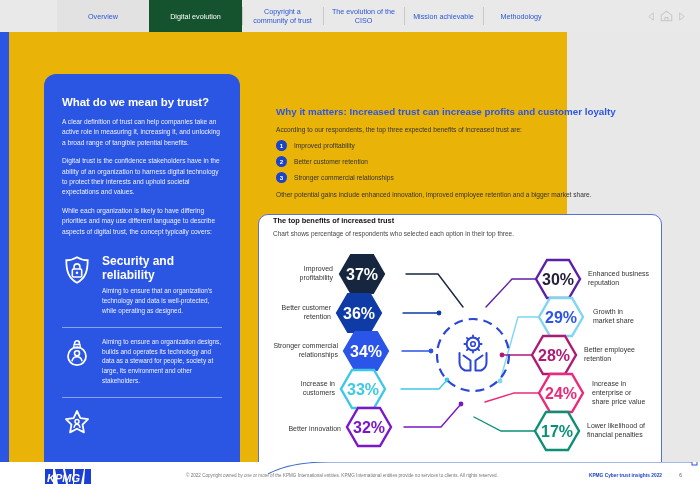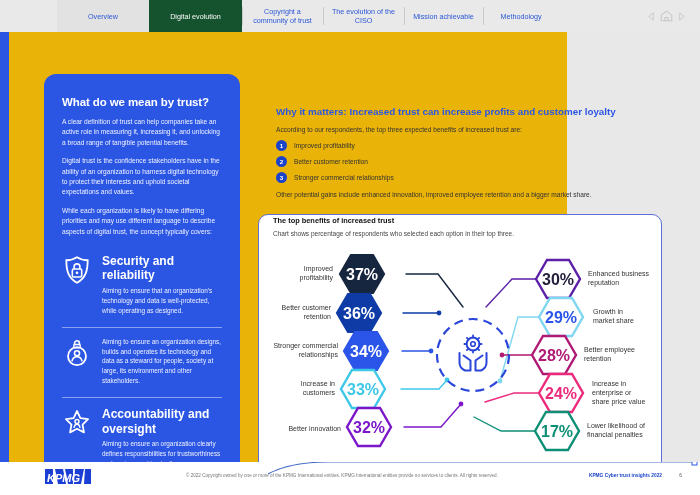--- a/index.html
+++ b/index.html
@@ -210,24 +210,20 @@
       </div>
     </div>
 
     <div class="pillar">
       <div class="pillar-ico">
         <svg width="30" height="30" viewBox="0 0 32 32">
           <path d="M16 3.2 L19.6 10.8 L27.8 11.9 L21.9 17.8 L23.4 26 L16 22.1 L8.6 26 L10.1 17.8 L4.2 11.9 L12.4 10.8 Z" fill="none" stroke="#ffffff" stroke-width="1.9" stroke-linejoin="round"></path>
           <circle cx="16" cy="14.3" r="2.1" fill="none" stroke="#ffffff" stroke-width="1.6"></circle>
           <path d="M12.7 21.2 C13.2 18.3 14.5 17.2 16 17.2 C17.5 17.2 18.8 18.3 19.3 21.2" fill="none" stroke="#ffffff" stroke-width="1.6"></path>
         </svg>
-      </div>
-      <div>
-        <div class="pillar-h">Accountability and oversight</div>
-        <p class="pillar-t">Aiming to ensure an organization clearly defines responsibilities for trustworthiness and assigns and tracks those responsibilities.</p>
       </div>
     </div>
   </div>
 
   <div class="right">
     <h2 class="why-h">Why it matters: Increased trust can increase profits and customer loyalty</h2>
     <p class="why-sub">According to our respondents, the top three expected benefits of increased trust are:</p>
     <ul class="blist">
       <li>
         <span class="bnum">1</span>

